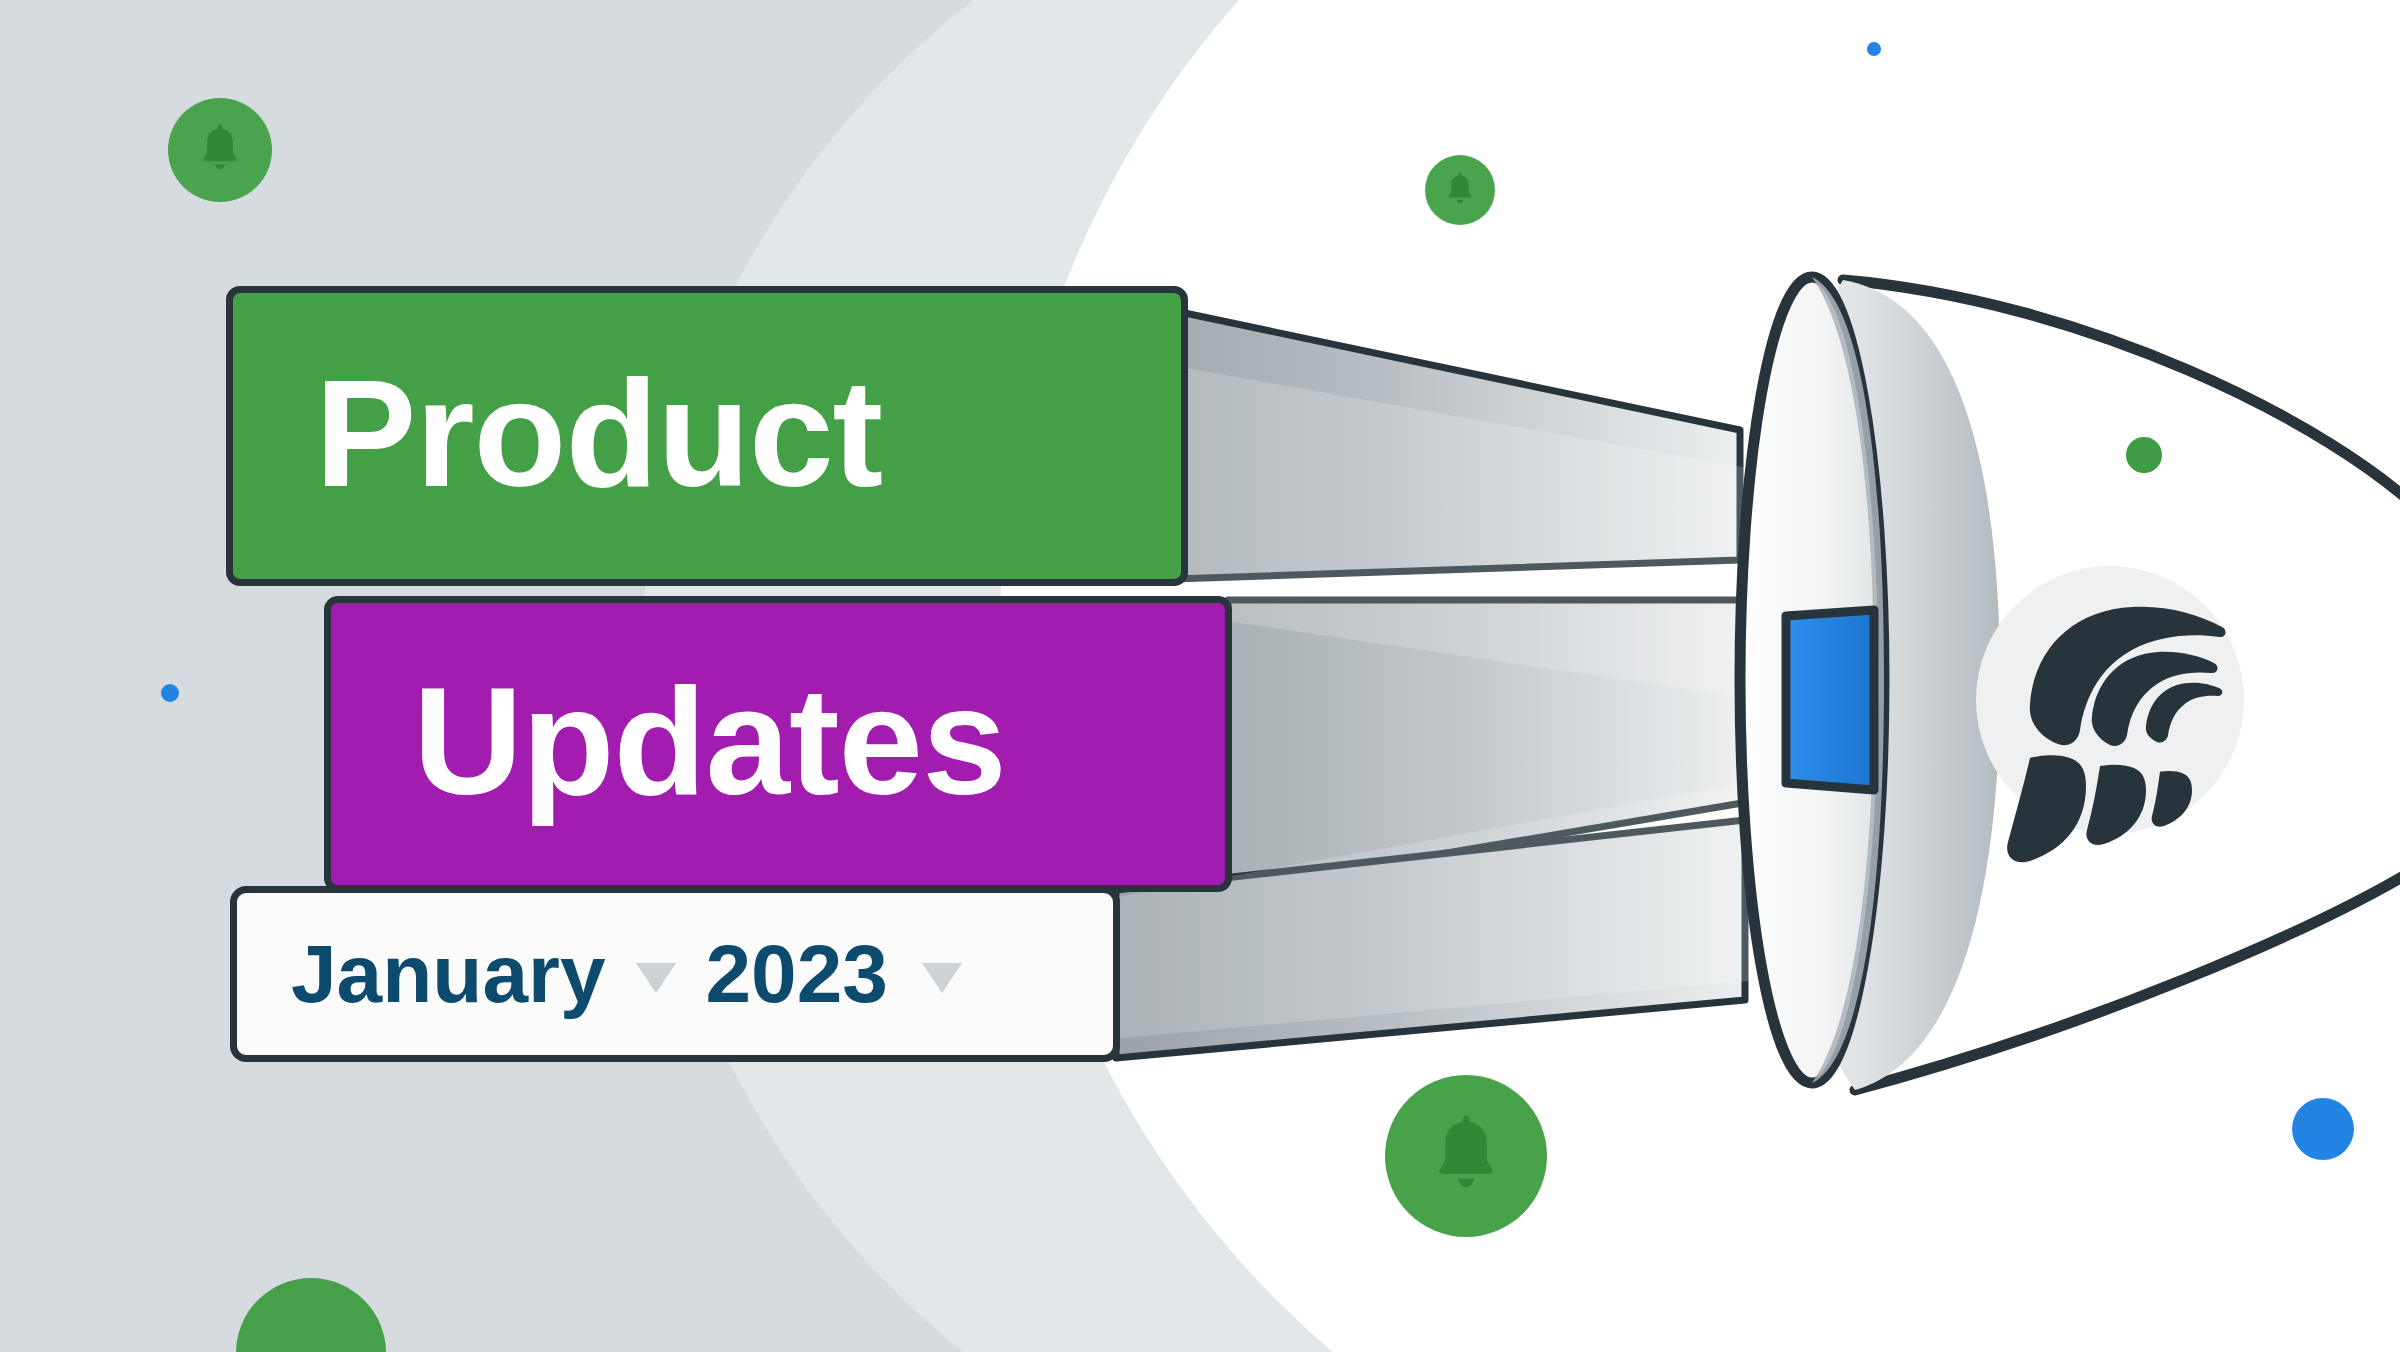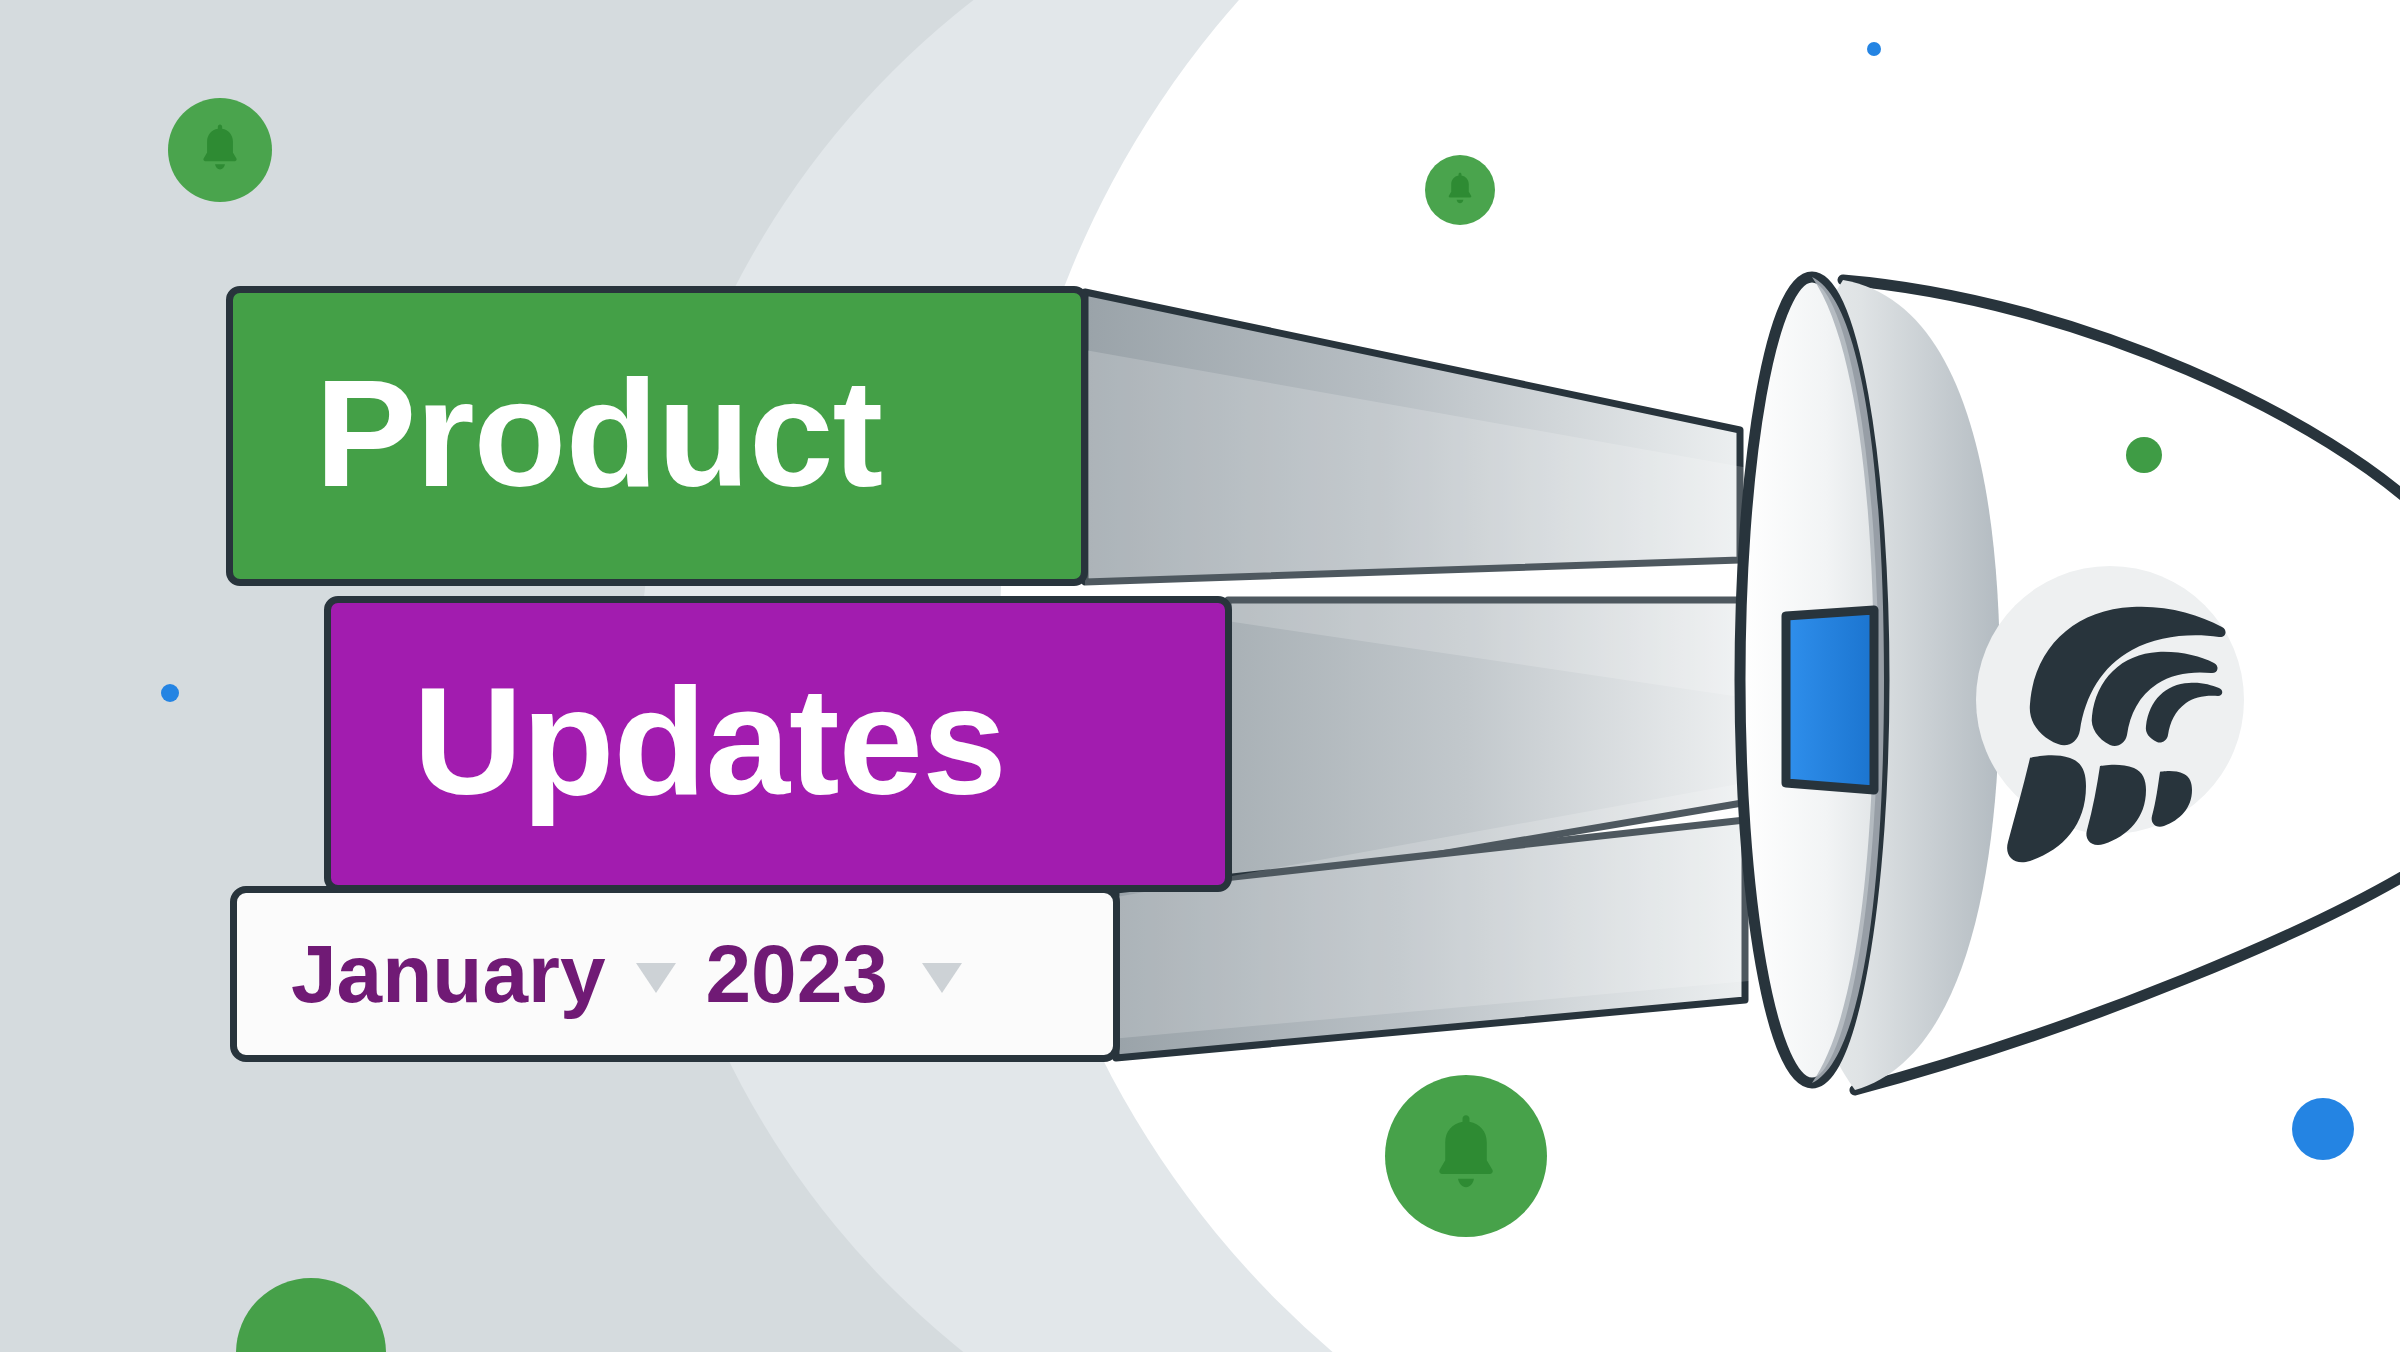--- a/index.html
+++ b/index.html
@@ -59,21 +59,21 @@
   .card {
     position: absolute;
     box-sizing: border-box;
     border: 7px solid #28343c;
     display: flex;
     align-items: center;
   }
   .card-product {
     left: 226px;
     top: 286px;
-    width: 862px;
+    width: 962px;
     height: 300px;
     border-radius: 14px;
     background: #44a047;
     z-index: 30;
   }
   .card-updates {
     left: 324px;
     top: 596px;
     width: 908px;
     height: 296px;
@@ -110,21 +110,21 @@
     margin-top: -6px;
   }
 
   .date-row {
     display: flex;
     align-items: center;
     margin-left: 54px;
     gap: 0px;
   }
   .date-text {
-    color: #701a75;
+    color: #0c4a6e;
     font-weight: bold;
     font-size: 82px;
     line-height: 1;
     white-space: nowrap;
   }
   .caret {
     width: 0;
     height: 0;
     border-left: 20px solid transparent;
     border-right: 20px solid transparent;

